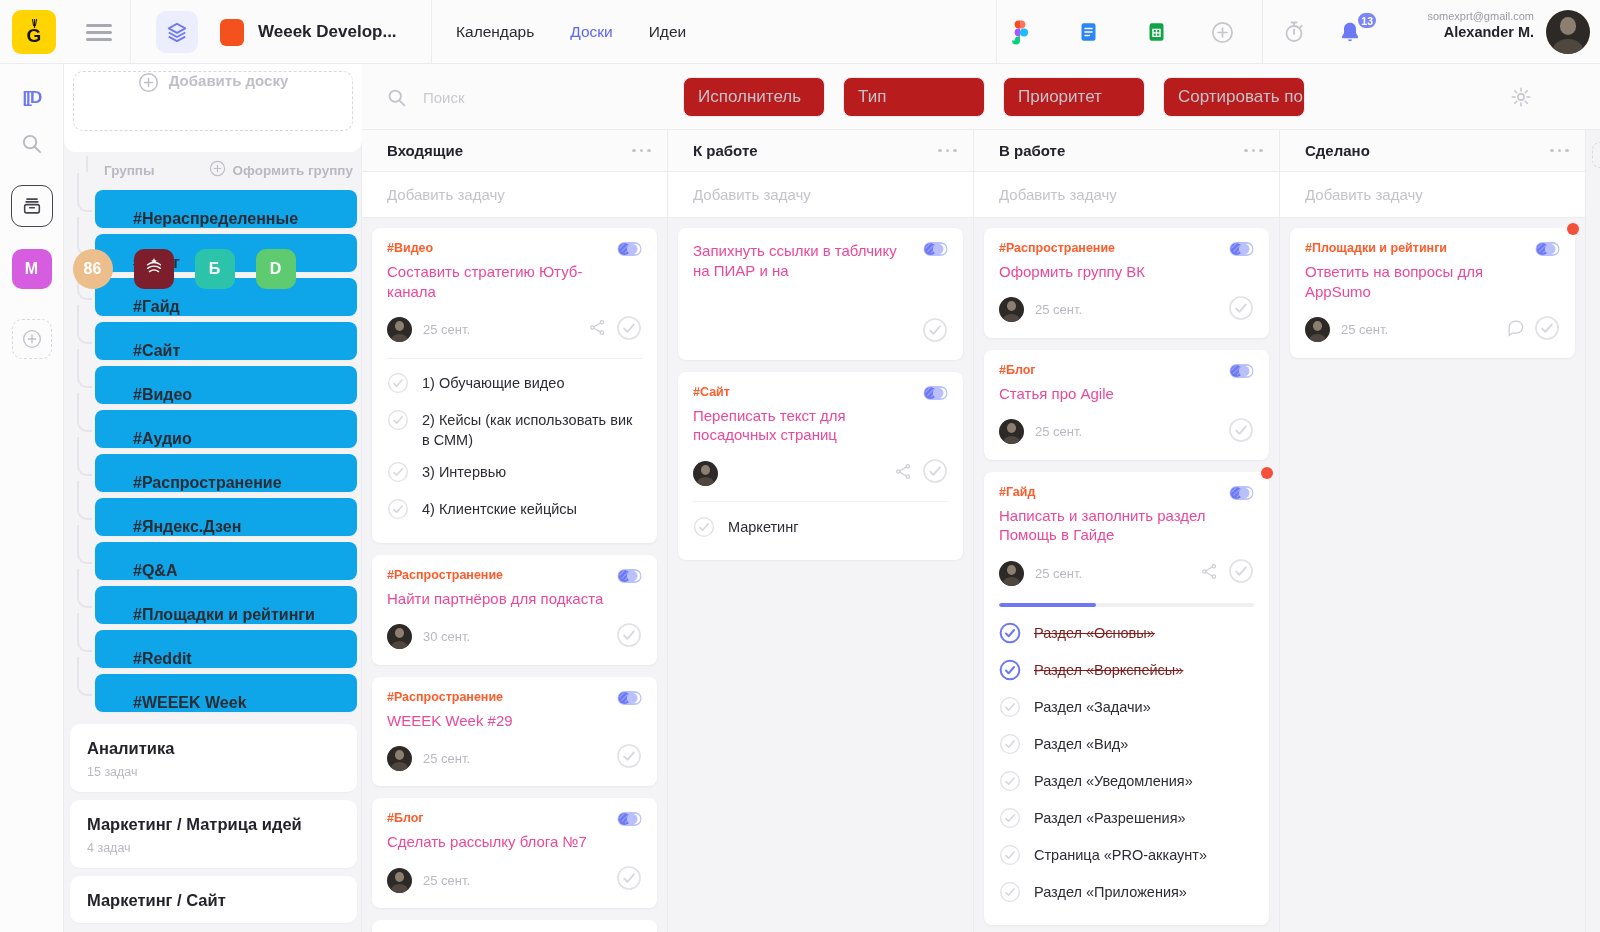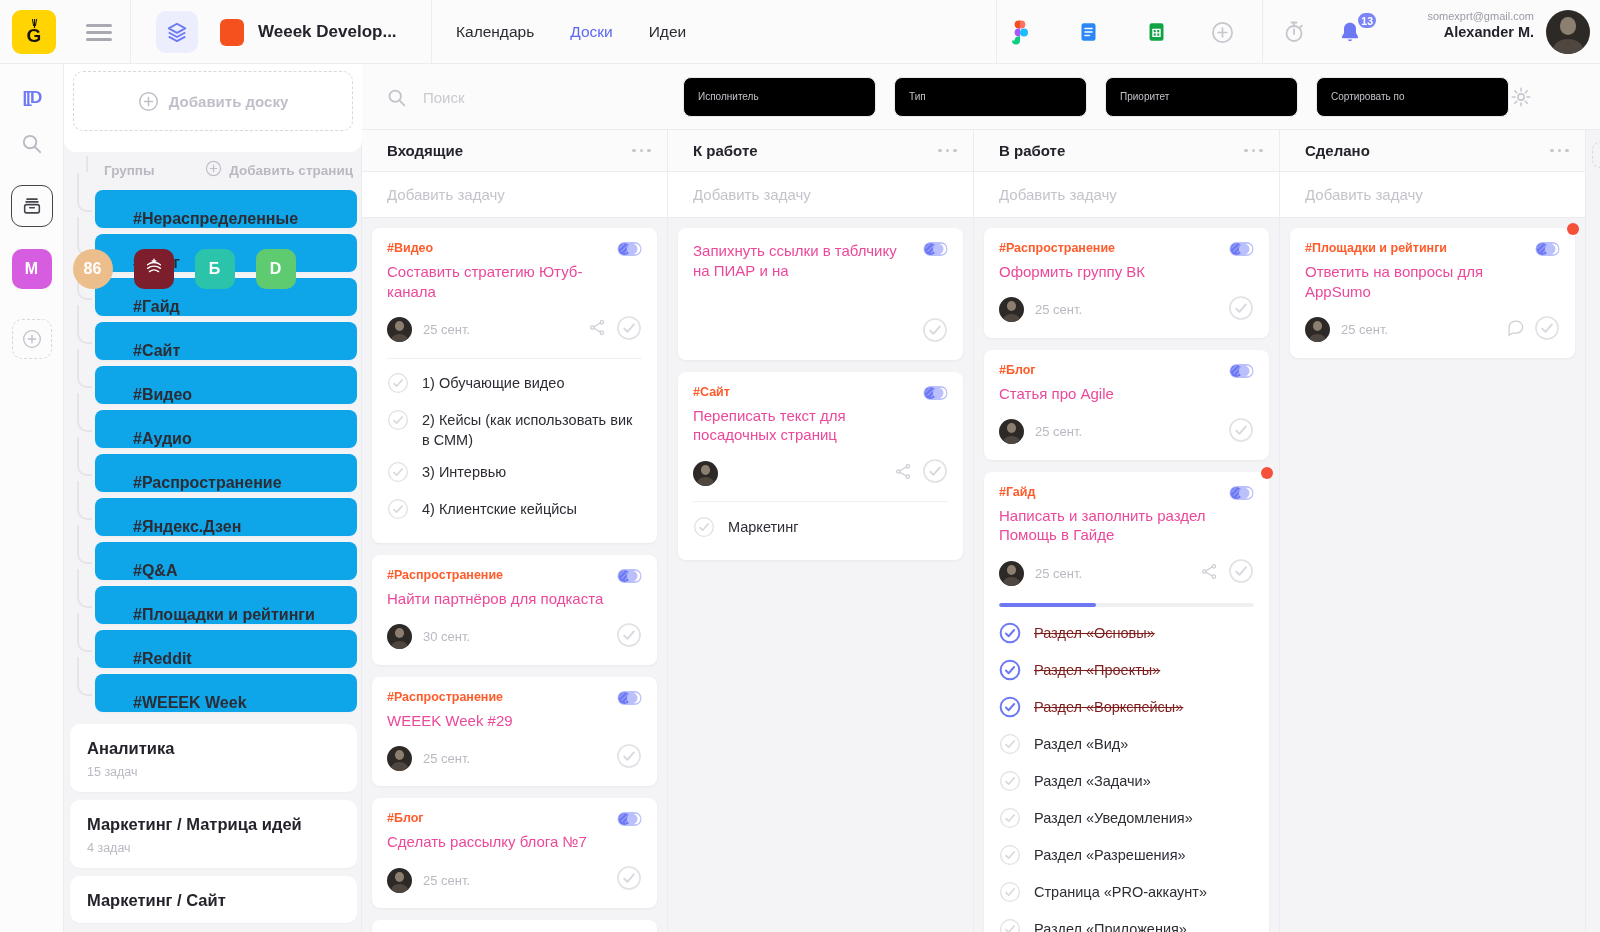--- a/index.html
+++ b/index.html
@@ -32,27 +32,27 @@
   .user-email { font-size:11px; color:#9a9aa3; }
   .user-name { font-size:14.5px; font-weight:700; color:#23232b; margin-top:2px; }
   .avatar { border-radius:50%; background:#2c2927; position:relative; overflow:hidden; }
   .avatar::before { content:''; position:absolute; top:16%; left:31%; width:38%; height:40%; border-radius:50%; background:#8d7f70; }
   .avatar::after { content:''; position:absolute; bottom:-14%; left:16%; width:68%; height:48%; border-radius:50% 50% 0 0; background:#4e463f; }
   .avatar-lg { position:absolute; right:10px; top:10px; width:44px; height:44px; cursor:pointer; }
 
   
   .filterbar { position:absolute; top:64px; left:64px; right:0; height:66px; background:#fbfbfc; border-bottom:1px solid #ececf0; z-index:5; }
   .sheet { position:absolute; left:0; top:0; width:298px; height:88px; background:#fff; border-radius:0 0 12px 12px; z-index:6; }
-  .add-board { position:absolute; left:9px; right:9px; top:7px; height:60px; border:1.5px dashed #d7d7e2; border-radius:10px; display:flex; align-items:center; justify-content:center; gap:10px; color:#bfbfc9; font-size:15px; font-weight:700; cursor:pointer; }
+  .add-board { position:absolute; left:9px; right:9px; top:7px; height:60px; border:1.5px dashed #d7d7e2; border-radius:10px; display:flex; align-items:flex-start; justify-content:center; gap:10px; color:#bfbfc9; font-size:15px; font-weight:700; cursor:pointer; }
   .add-board svg, .add-group-ic svg { width:21px; height:21px; fill:none; stroke:#bfbfc9; stroke-width:1.7; stroke-linecap:round; }
   .search-zone { position:absolute; left:322px; top:0; height:66px; display:flex; align-items:center; gap:16px; cursor:text; }
   .search-zone svg { width:21px; height:21px; fill:none; stroke:#c2c2ca; stroke-width:2; stroke-linecap:round; }
   .search-ph { font-size:15px; color:#c9c9d1; }
   .dropdowns { position:absolute; left:619px; top:13px; display:flex; gap:18px; }
-  .dropdown { width:193px; height:40px; background:#000000; border:1px solid #e9e9ee; border-radius:8px; font-size:10px; color:#c2c2ca; line-height:38px; padding-left:14px; cursor:pointer; }
+  .dropdown { width:142px; height:40px; background:#b91c1c; border:1px solid #e9e9ee; border-radius:8px; font-size:17px; color:#c2c2ca; line-height:38px; padding-left:14px; cursor:pointer; }
   .gear { position:absolute; left:1446px; top:22px; cursor:pointer; }
   .gear svg { width:22px; height:22px; fill:none; stroke:#c6c6cd; stroke-width:1.7; stroke-linecap:round; }
 
   
   .sidebar { position:absolute; left:0; top:64px; bottom:0; width:64px; background:#fcfcfd; border-right:1px solid #ececf0; display:flex; flex-direction:column; align-items:center; padding-top:24px; z-index:7; }
   .side-mark { color:#6d79f4; font-weight:900; font-size:17px; letter-spacing:-2px; cursor:pointer; }
   .side-search { margin-top:24px; cursor:pointer; }
   .side-search svg { width:23px; height:23px; fill:none; stroke:#b9b9c2; stroke-width:2; stroke-linecap:round; }
   .side-nav { margin-top:26px; width:42px; height:42px; border:1.6px solid #45454e; border-radius:11px; display:flex; align-items:center; justify-content:center; cursor:pointer; }
   .side-nav svg { width:22px; height:22px; fill:none; stroke:#45454e; stroke-width:1.7; stroke-linecap:round; }
@@ -289,21 +289,21 @@
 
   <div class="main">
     <aside class="left-panel">
       <div class="groups-header">
         <span class="groups-title">Группы</span>
         <span class="add-group">
           <span class="add-group-ic"><svg viewBox="0 0 24 24">
                 <circle cx="12" cy="12" r="10"></circle>
                 <path d="M12 7.5v9M7.5 12h9"></path>
               </svg></span>
-          <span>Добавить страниц</span>
+          <span>Оформить группу</span>
         </span>
       </div>
       <div class="groups" id="groups">
           <div class="group-item">
     <span class="group-label">#Нераспределенные</span>
   </div>
           <div class="group-item">
     <span class="group-label">#Блог</span>
   </div>
           <div class="group-item">
@@ -677,42 +677,35 @@
                       <circle cx="12" cy="12" r="10.2"></circle>
                       <path d="M7.6 12.6l2.9 2.9 6-6.8"></path>
                     </svg></span>
     <span class="subtask-label">Раздел «Основы»</span>
   </div>
                 <div class="subtask done">
     <span class="ckwrap"><svg class="ck small checked" viewBox="0 0 24 24">
                       <circle cx="12" cy="12" r="10.2"></circle>
                       <path d="M7.6 12.6l2.9 2.9 6-6.8"></path>
                     </svg></span>
-    <span class="subtask-label">Раздел «Проекты»</span>
-  </div>
-                <div class="subtask done">
-    <span class="ckwrap"><svg class="ck small checked" viewBox="0 0 24 24">
-                      <circle cx="12" cy="12" r="10.2"></circle>
-                      <path d="M7.6 12.6l2.9 2.9 6-6.8"></path>
-                    </svg></span>
     <span class="subtask-label">Раздел «Воркспейсы»</span>
   </div>
                 <div class="subtask">
     <span class="ckwrap"><svg class="ck small" viewBox="0 0 24 24">
                       <circle cx="12" cy="12" r="10.2"></circle>
                       <path d="M7.6 12.6l2.9 2.9 6-6.8"></path>
                     </svg></span>
+    <span class="subtask-label">Раздел «Задачи»</span>
+  </div>
+                <div class="subtask">
+    <span class="ckwrap"><svg class="ck small" viewBox="0 0 24 24">
+                      <circle cx="12" cy="12" r="10.2"></circle>
+                      <path d="M7.6 12.6l2.9 2.9 6-6.8"></path>
+                    </svg></span>
     <span class="subtask-label">Раздел «Вид»</span>
-  </div>
-                <div class="subtask">
-    <span class="ckwrap"><svg class="ck small" viewBox="0 0 24 24">
-                      <circle cx="12" cy="12" r="10.2"></circle>
-                      <path d="M7.6 12.6l2.9 2.9 6-6.8"></path>
-                    </svg></span>
-    <span class="subtask-label">Раздел «Задачи»</span>
   </div>
                 <div class="subtask">
     <span class="ckwrap"><svg class="ck small" viewBox="0 0 24 24">
                       <circle cx="12" cy="12" r="10.2"></circle>
                       <path d="M7.6 12.6l2.9 2.9 6-6.8"></path>
                     </svg></span>
     <span class="subtask-label">Раздел «Уведомления»</span>
   </div>
                 <div class="subtask">
     <span class="ckwrap"><svg class="ck small" viewBox="0 0 24 24">

